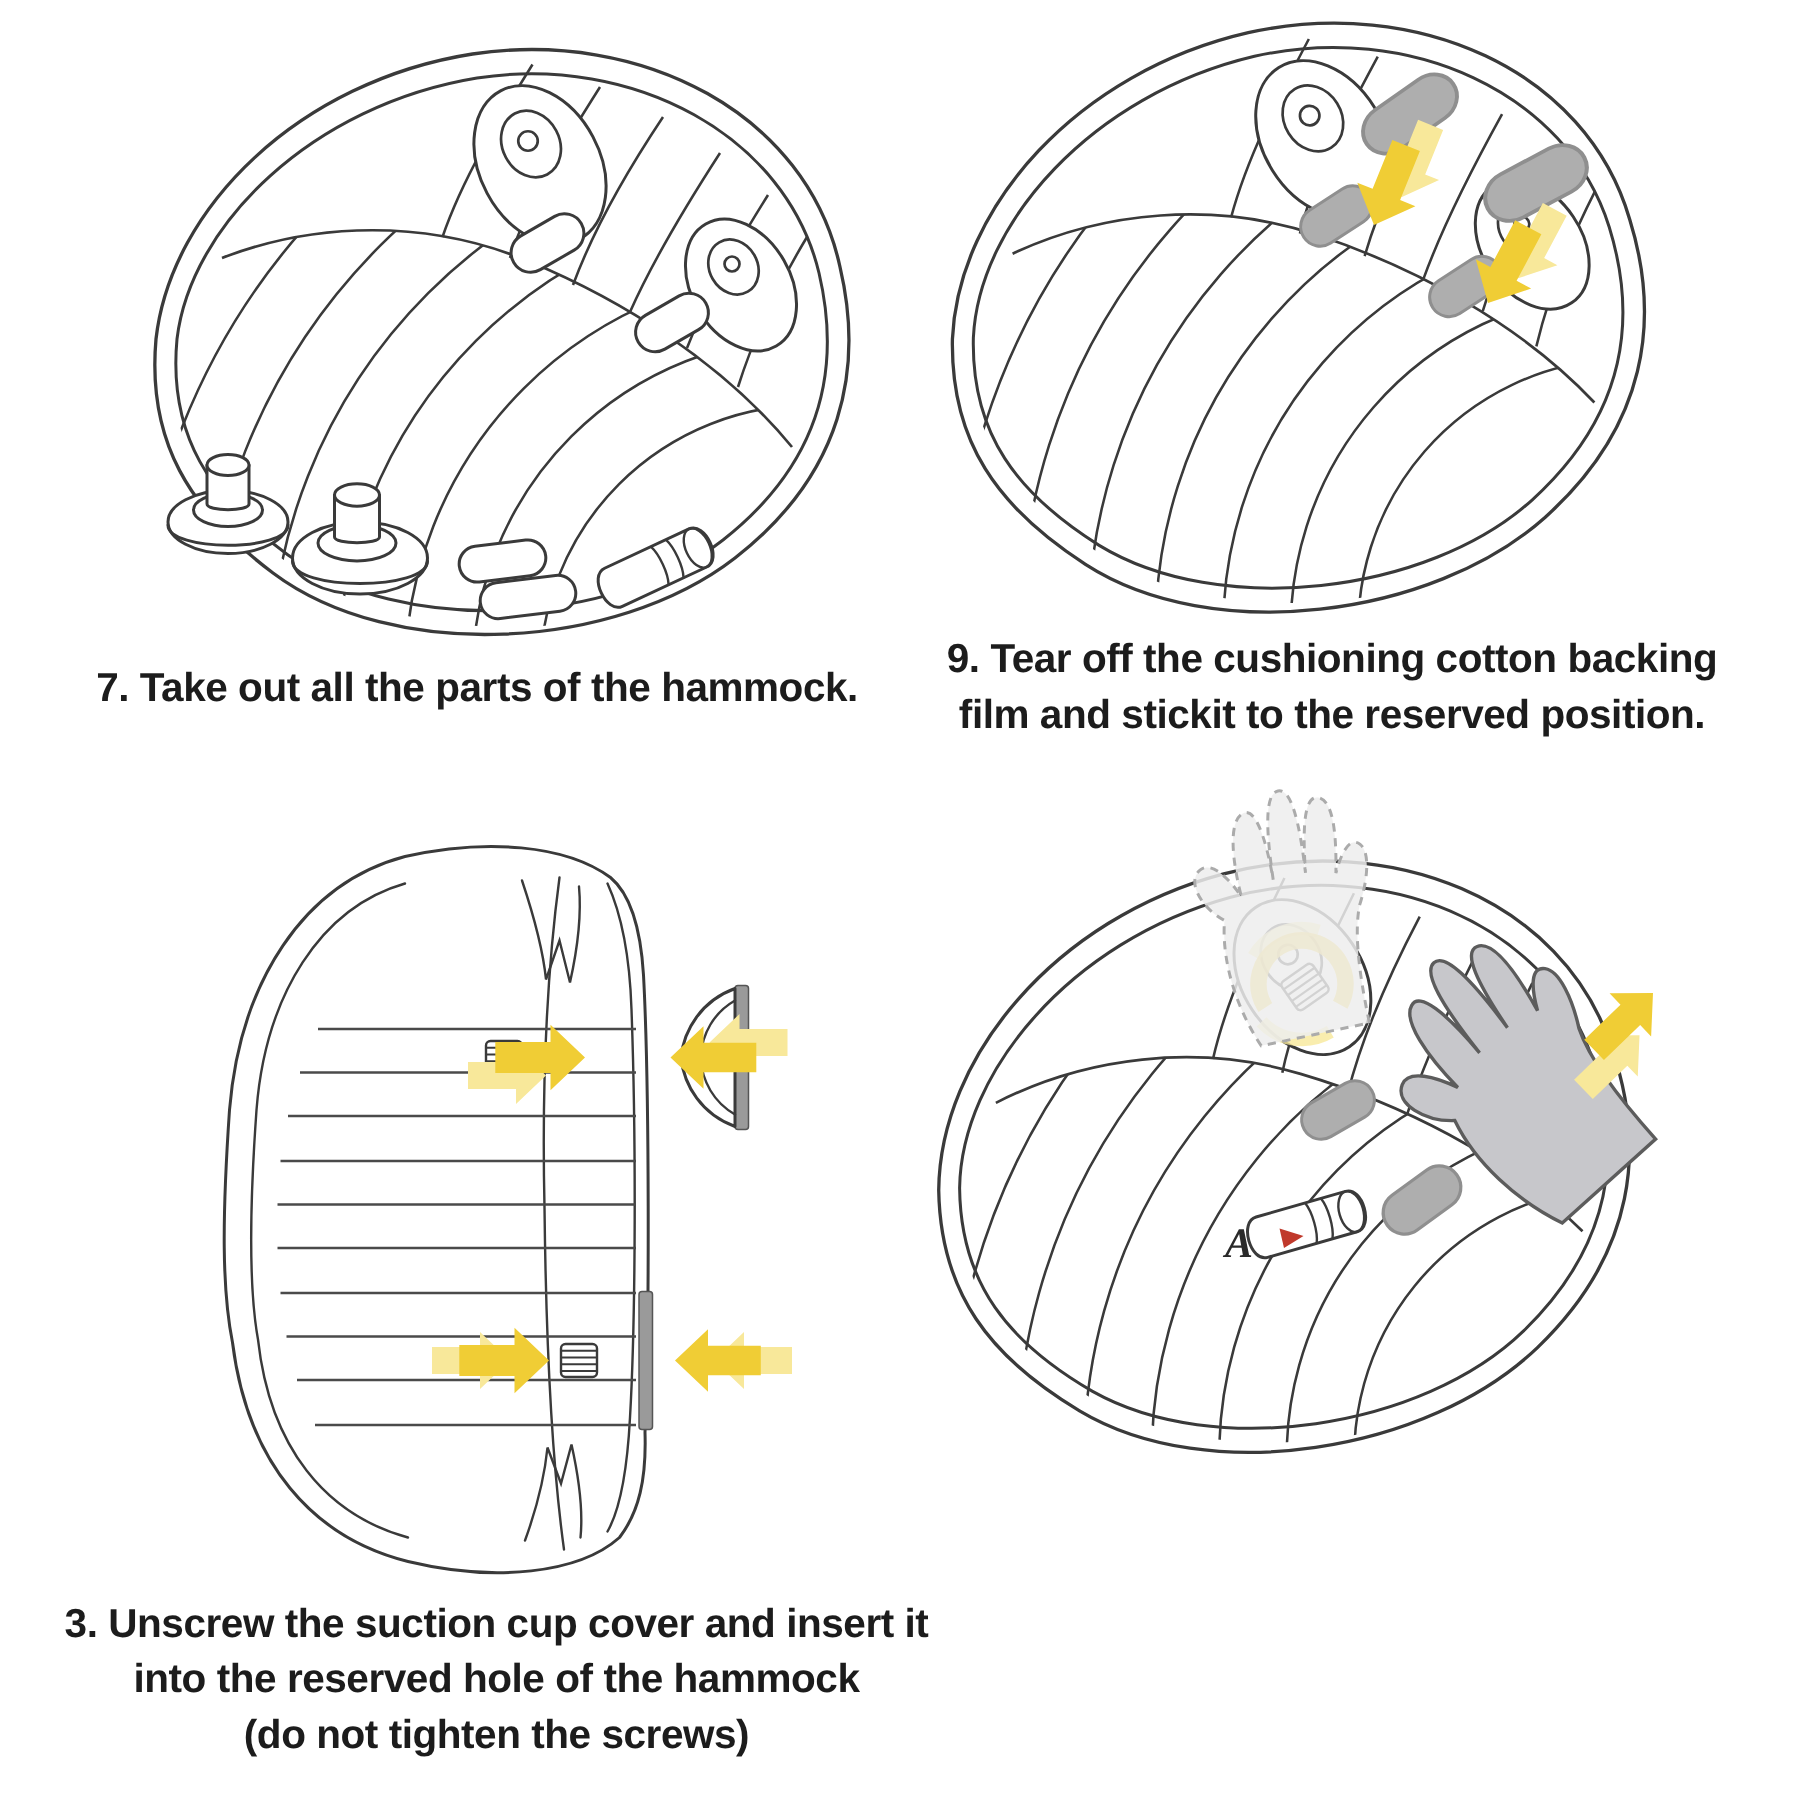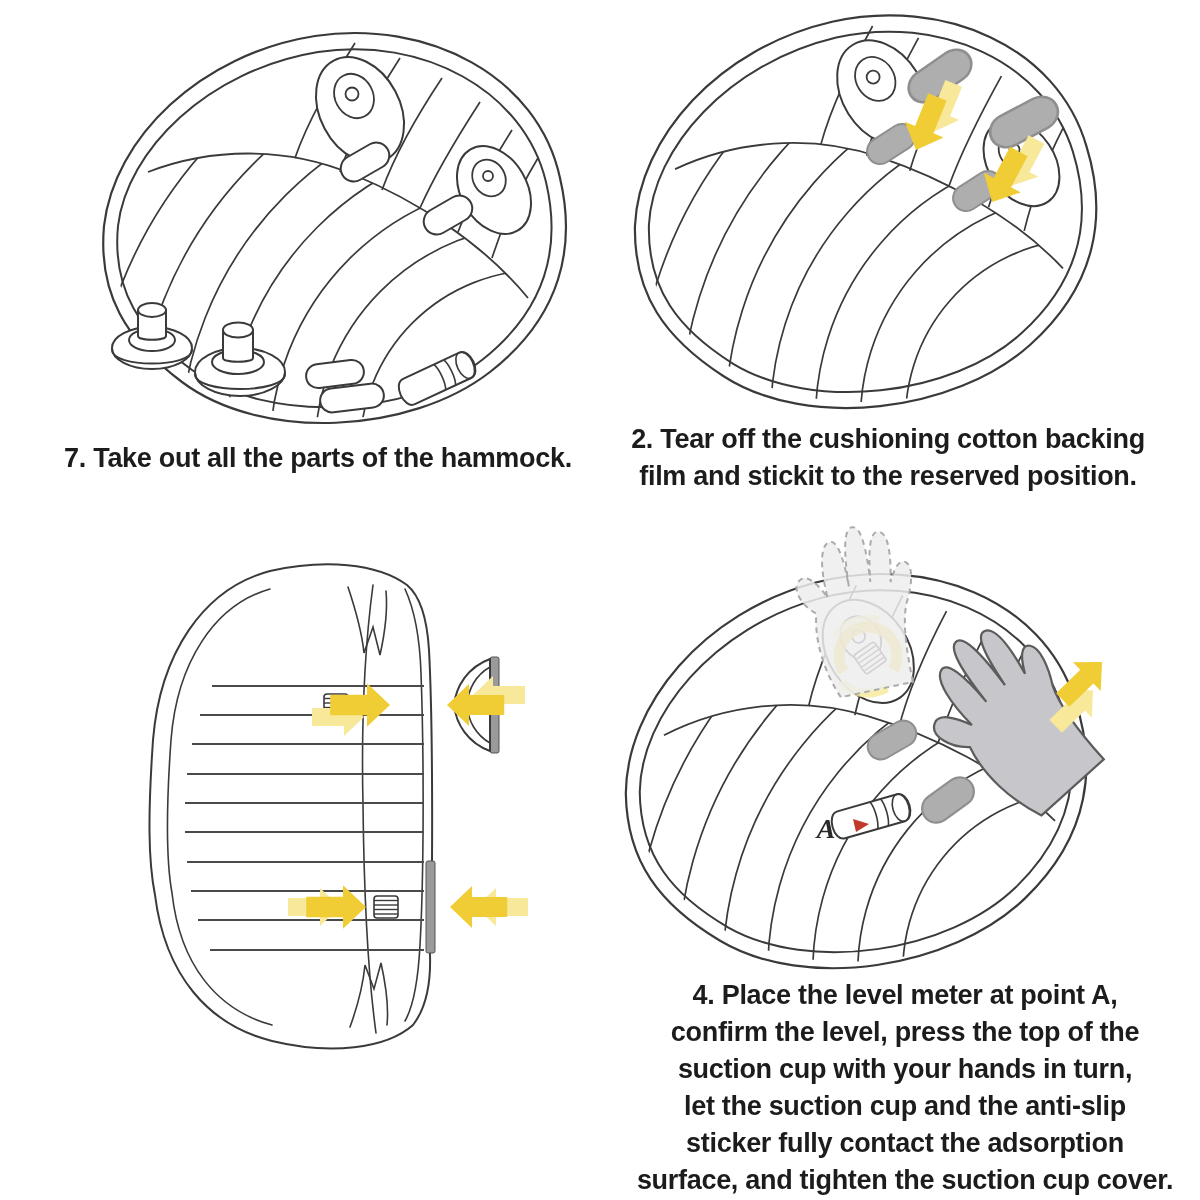--- a/index.html
+++ b/index.html
@@ -227,22 +227,19 @@
       <use href="#arrowDef" class="arrow" transform="scale(1.05)"></use>
     </g>
     <g>
       <use href="#levelDef" transform="translate(262,316) rotate(-16)"></use>
     </g>
     <path class="redmark" d="M243,319 L259,324 L246,332 Z"></path>
     <text class="alabel" x="216" y="338" text-anchor="middle">A</text>
   </svg>
 
   <div class="caption" style="left:318px;top:440px">7. Take out all the parts of the hammock.</div>
-  <div class="caption" style="left:888px;top:421px">2. Tear off the cushioning cotton backing
+  <div class="caption" style="left:888px;top:421px">9. Tear off the cushioning cotton backing
 film and stickit to the reserved position.</div>
-  <div class="caption" style="left:905px;top:977px">4. Place the level meter at point A,
-confirm the level, press the top of the
-suction cup with your hands in turn,
-let the suction cup and the anti-slip
-sticker fully contact the adsorption
-surface, and tighten the suction cup cover.</div>
+  <div class="caption" style="left:331px;top:1064px">3. Unscrew the suction cup cover and insert it
+into the reserved hole of the hammock
+(do not tighten the screws)</div>
 
 </div>
 
 </body></html>

